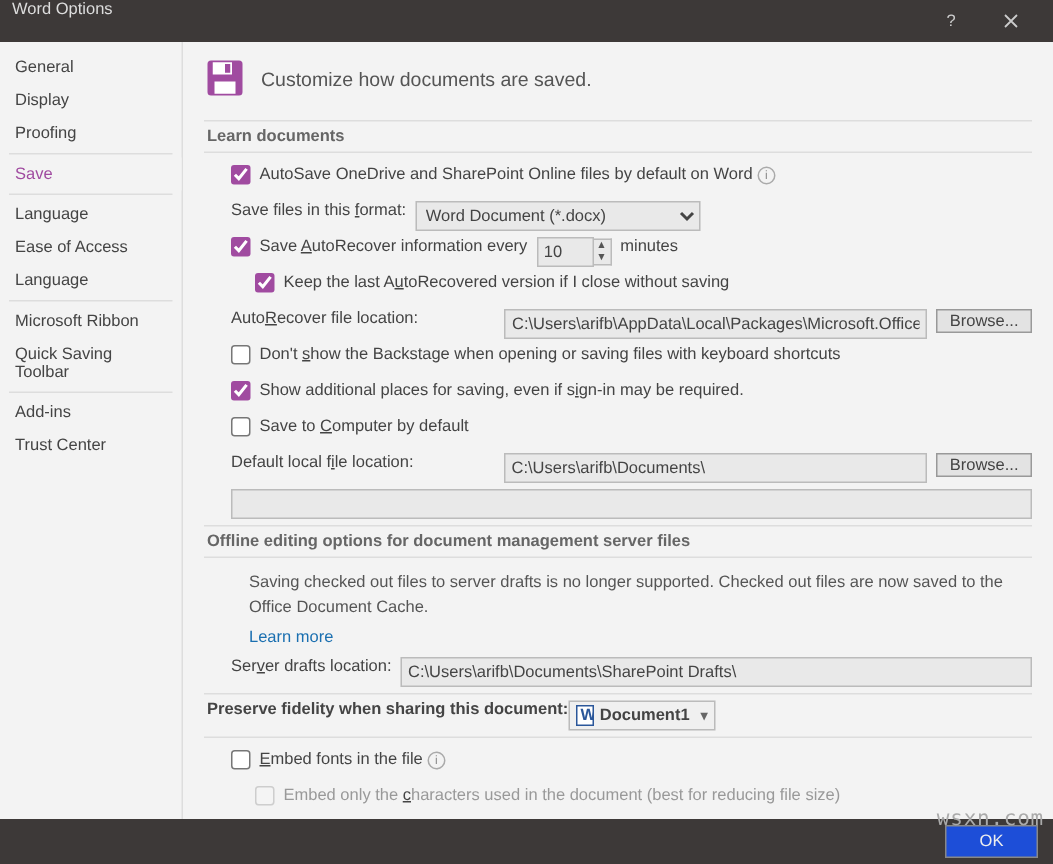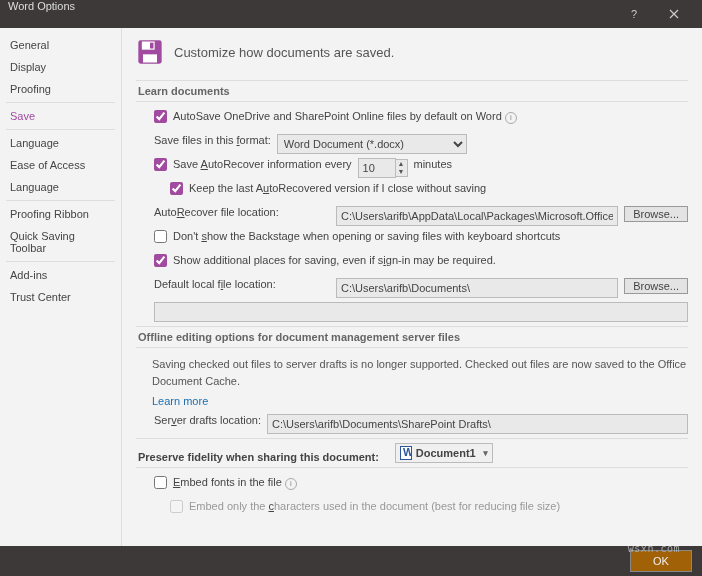--- a/index.html
+++ b/index.html
@@ -25,28 +25,28 @@
 input[type=text]{height:20px;border:1px solid #bbb;background:#e9e9e9;padding:0 4px;font-size:11px;color:#444}
 select{height:20px;border:1px solid #bbb;background:#e9e9e9;padding:0 2px;font-size:11px}
 .lbl{white-space:nowrap}
 .spin{display:flex;align-items:center}
 .spin input{width:38px}
 .spin .arrows{display:flex;flex-direction:column;border:1px solid #bbb;border-left:0;background:#e9e9e9}
 .spin .arrows span{font-size:7px;line-height:8px;padding:0 2px;color:#555}
 .btn{height:16px;padding:0 8px;border:1px solid #999;background:#e3e3e3;font-size:11px;cursor:default;min-width:60px}
 .help{display:inline-block;width:12px;height:12px;border:1px solid #aaa;border-radius:50%;font-size:8px;text-align:center;line-height:10px;color:#888}
 .link{color:#1a6fb0;cursor:default}
-.para{margin:4px 0 4px 16px;line-height:1.5;color:#555}
+.para{margin:4px 0 4px 30px;line-height:1.5;color:#555}
 .u{text-decoration:underline}
 .footer{position:absolute;bottom:0;left:0;right:0;height:30px;background:#3d3938;display:flex;justify-content:flex-end;align-items:center;padding-right:10px;gap:8px}
-.footer .fbtn{height:22px;min-width:62px;border:1px solid #888;background:#a16207;color:#eee;font-size:11px;cursor:default}
+.footer .fbtn{height:22px;min-width:62px;border:1px solid #888;background:#1d4ed8;color:#eee;font-size:11px;cursor:default}
 .docselect{display:inline-flex;align-items:center;border:1px solid #bbb;background:#f0f0f0;height:20px;padding:0 16px 0 4px;position:relative;gap:4px}
 .docselect::after{content:"▾";position:absolute;right:4px;color:#666;font-size:9px}
 .docicon{width:12px;height:14px}
-.watermark{position:absolute;bottom:22px;right:22px;font-size:10px;color:#aaa;letter-spacing:.5px;font-family:monospace}
+.watermark{position:absolute;bottom:22px;right:6px;font-size:14px;color:#aaa;letter-spacing:.5px;font-family:monospace}
 </style>
 </head>
 <body>
 
 <div class="titlebar">
   <span class="title">Word Options</span>
   <div class="tbtn">?</div>
   <div class="tbtn">
     <svg width="10" height="10" viewBox="0 0 10 10">
         <path d="M1 1L9 9M9 1L1 9" stroke="#ccc" stroke-width="1.2"></path>
@@ -59,21 +59,21 @@
     <div class="sidebar-item">General</div>
     <div class="sidebar-item">Display</div>
     <div class="sidebar-item">Proofing</div>
     <div class="sidebar-sep"></div>
     <div class="sidebar-item sel">Save</div>
     <div class="sidebar-sep"></div>
     <div class="sidebar-item">Language</div>
     <div class="sidebar-item">Ease of Access</div>
     <div class="sidebar-item">Language</div>
     <div class="sidebar-sep"></div>
-    <div class="sidebar-item">Proofing Ribbon</div>
+    <div class="sidebar-item">Microsoft Ribbon</div>
     <div class="sidebar-item">Quick Saving Toolbar</div>
     <div class="sidebar-sep"></div>
     <div class="sidebar-item">Add-ins</div>
     <div class="sidebar-item">Trust Center</div>
   </div>
 
   <div class="content">
     <div class="header">
       <svg class="header-icon" viewBox="0 0 24 24">
           <rect x="2" y="2" width="20" height="20" rx="2" fill="#a04ba0"></rect>
@@ -117,37 +117,41 @@
     </div>
     <div class="row l1">
       <input type="checkbox" style="">
       <span class="lbl">Don't <span class="u">s</span>how the Backstage when opening or saving files with keyboard shortcuts</span>
     </div>
     <div class="row l1">
       <input type="checkbox" checked="" style="">
       <span class="lbl">Show additional places for saving, even if s<span class="u">i</span>gn-in may be required.</span>
     </div>
     <div class="row l1">
+      <input type="checkbox" style="">
+      <span class="lbl">Save to <span class="u">C</span>omputer by default</span>
+    </div>
+    <div class="row l1">
       <span class="lbl" style="width:176px">Default local f<span class="u">i</span>le location:</span>
       <input type="text" style="flex: 1 1 0%;" value="C:\Users\arifb\Documents\">
       <button class="btn">Browse...</button>
     </div>
     <div class="row l1">
       <input type="text" style="flex: 1 1 0%;">
     </div>
 
     <div class="section-head">Offline editing options for document management server files</div>
     <div class="para">Saving checked out files to server drafts is no longer supported. Checked out files are now saved to the Office Document Cache.</div>
     <div class="para"><span class="link">Learn more</span></div>
     <div class="row l1">
       <span class="lbl">Ser<span class="u">v</span>er drafts location:</span>
       <input type="text" style="flex: 1 1 0%;" value="C:\Users\arifb\Documents\SharePoint Drafts\">
     </div>
 
-    <div class="section-head" style="display:flex;align-items:flex-end;gap:16px">
+    <div class="section-head" style="display:flex;align-items:flex-start;gap:0">
       <span>Preserve fidelity when sharing this document:</span>
       <span class="docselect">
         <svg class="docicon" viewBox="0 0 12 14">
             <rect width="12" height="14" fill="#2b579a"></rect>
             <rect x="1" y="1" width="10" height="12" fill="#fff"></rect>
             <text x="3" y="10" font-size="7" fill="#2b579a" font-weight="bold">W</text>
           </svg>
         <span>Document1</span>
       </span>
     </div>

